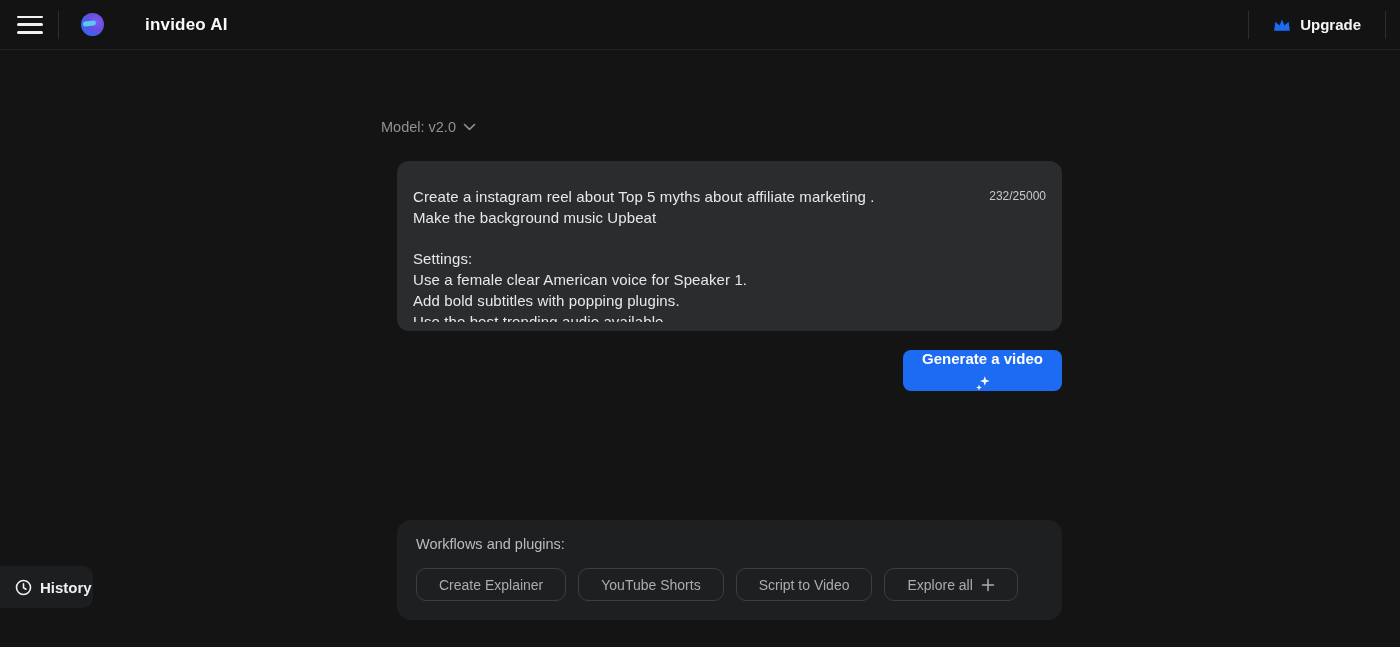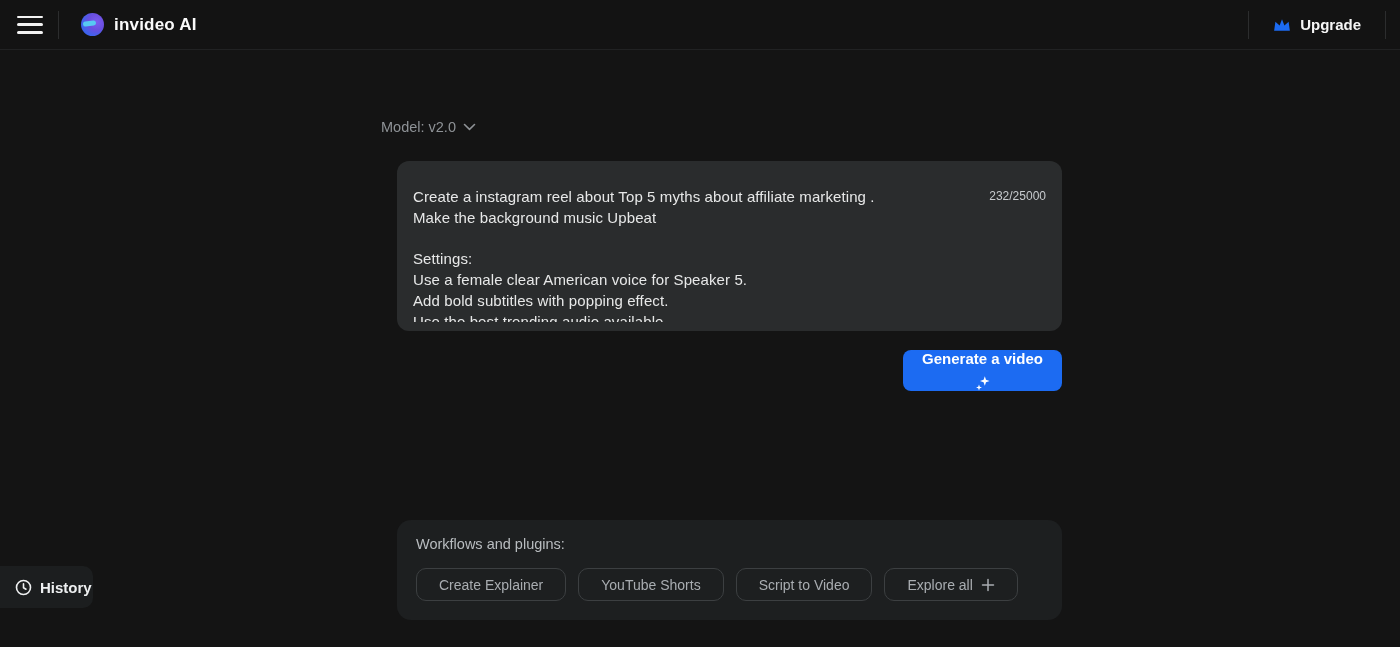--- a/index.html
+++ b/index.html
@@ -20,21 +20,21 @@
     background: #131313;
   }
   .hamburger {
     width: 26px; height: 18px; margin-left: 17px;
     display: flex; flex-direction: column; justify-content: space-between;
     cursor: pointer;
   }
   .hamburger span { display: block; height: 2.6px; width: 100%; background: #f2f2f2; border-radius: 2px; }
   .vdiv { width: 1px; height: 28px; background: #2c2d2e; }
   .vdiv.left { margin-left: 15px; }
-  .brand { display: flex; align-items: center; margin-left: 22px; cursor: pointer; }
+  .brand { display: flex; align-items: center; margin-left: 22px; cursor: pointer; gap: 31px; }
   .brand-logo {
     width: 23px; height: 23px; border-radius: 50%;
     background: radial-gradient(circle at 68% 38%, #7a5cf0 0%, #6a4ee0 38%, #3e63ec 70%, #2f55e0 100%);
     position: relative; overflow: hidden;
   }
   .brand-logo::after {
     content: ""; position: absolute; left: 2px; top: 8px; width: 13px; height: 5px;
     border-radius: 4px; background: #57c9f2; transform: rotate(-8deg);
   }
   .brand-name { margin-left: 10px; font-size: 17px; font-weight: bold; letter-spacing: .2px; color: #fafafa; }
@@ -149,22 +149,22 @@
       </svg>
     </span>
   </div>
 
   <div class="prompt-panel">
     <div class="prompt-text">
       <div class="prompt-line">Create a instagram reel about Top 5 myths about affiliate marketing .</div>
       <div class="prompt-line">Make the background music Upbeat</div>
       <div class="prompt-line"></div>
       <div class="prompt-line">Settings:</div>
-      <div class="prompt-line">Use a female clear American voice for Speaker 5.</div>
-      <div class="prompt-line">Add bold subtitles with popping effect.</div>
+      <div class="prompt-line">Use a female clear American voice for Speaker 1.</div>
+      <div class="prompt-line">Add bold subtitles with popping plugins.</div>
       <div class="prompt-line">Use the best trending audio available</div>
     </div>
     <div class="prompt-counter">232/25000</div>
   </div>
 
   <button class="generate-btn">
     <span>Generate a video</span>
     <span class="icon">
       <svg width="17" height="17" viewBox="0 0 17 17">
         <path d="M10.8 1.2 L12 4.8 L15.6 6 L12 7.2 L10.8 10.8 L9.6 7.2 L6 6 L9.6 4.8 Z" fill="#ffffff"></path>

